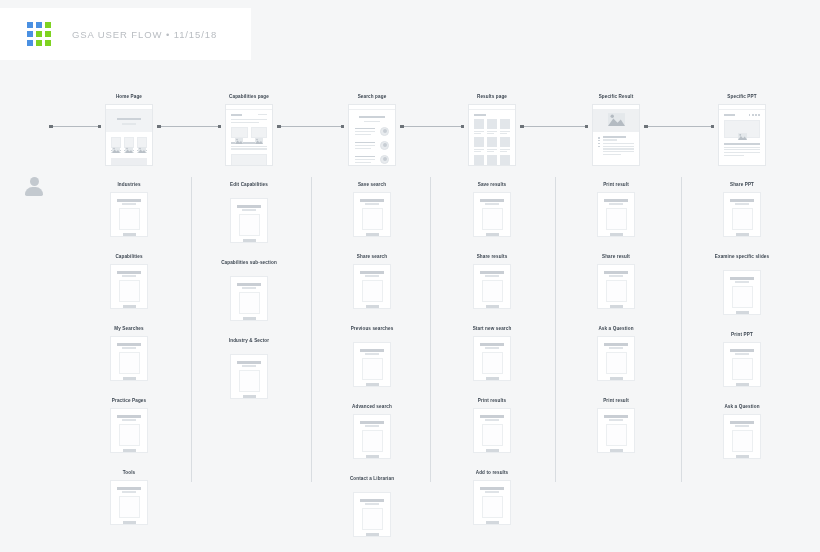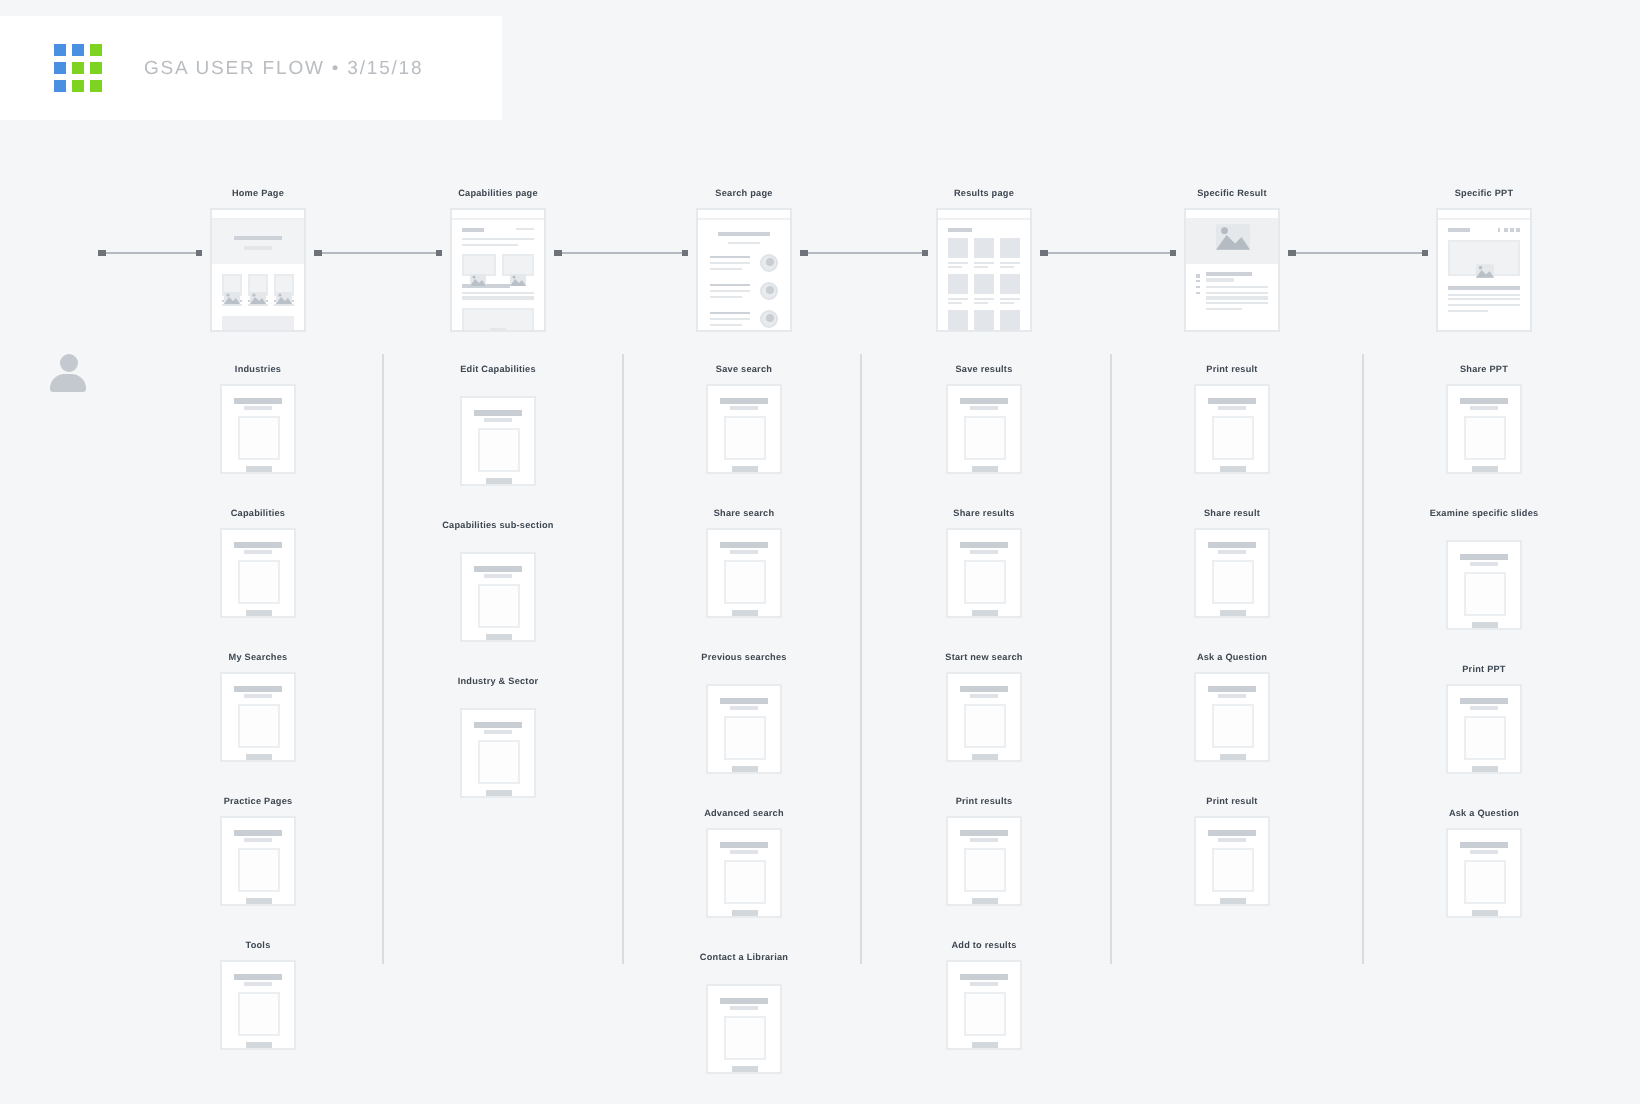--- a/index.html
+++ b/index.html
@@ -199,21 +199,21 @@
     <div class="logo-cell" style="background: rgb(74, 144, 226);"></div>
     <div class="logo-cell" style="background: rgb(74, 144, 226);"></div>
     <div class="logo-cell" style="background: rgb(126, 211, 33);"></div>
     <div class="logo-cell" style="background: rgb(74, 144, 226);"></div>
     <div class="logo-cell" style="background: rgb(126, 211, 33);"></div>
     <div class="logo-cell" style="background: rgb(126, 211, 33);"></div>
     <div class="logo-cell" style="background: rgb(74, 144, 226);"></div>
     <div class="logo-cell" style="background: rgb(126, 211, 33);"></div>
     <div class="logo-cell" style="background: rgb(126, 211, 33);"></div>
   </div>
-  <div class="title-text">GSA USER FLOW  •  3/15/18</div>
+  <div class="title-text">GSA USER FLOW  •  11/15/18</div>
 </div>
 
 <div class="canvas">
 
   <div class="avatar">
     <div class="avatar-head"></div>
     <div class="avatar-body"></div>
   </div>
 
   <div id="connectors">

